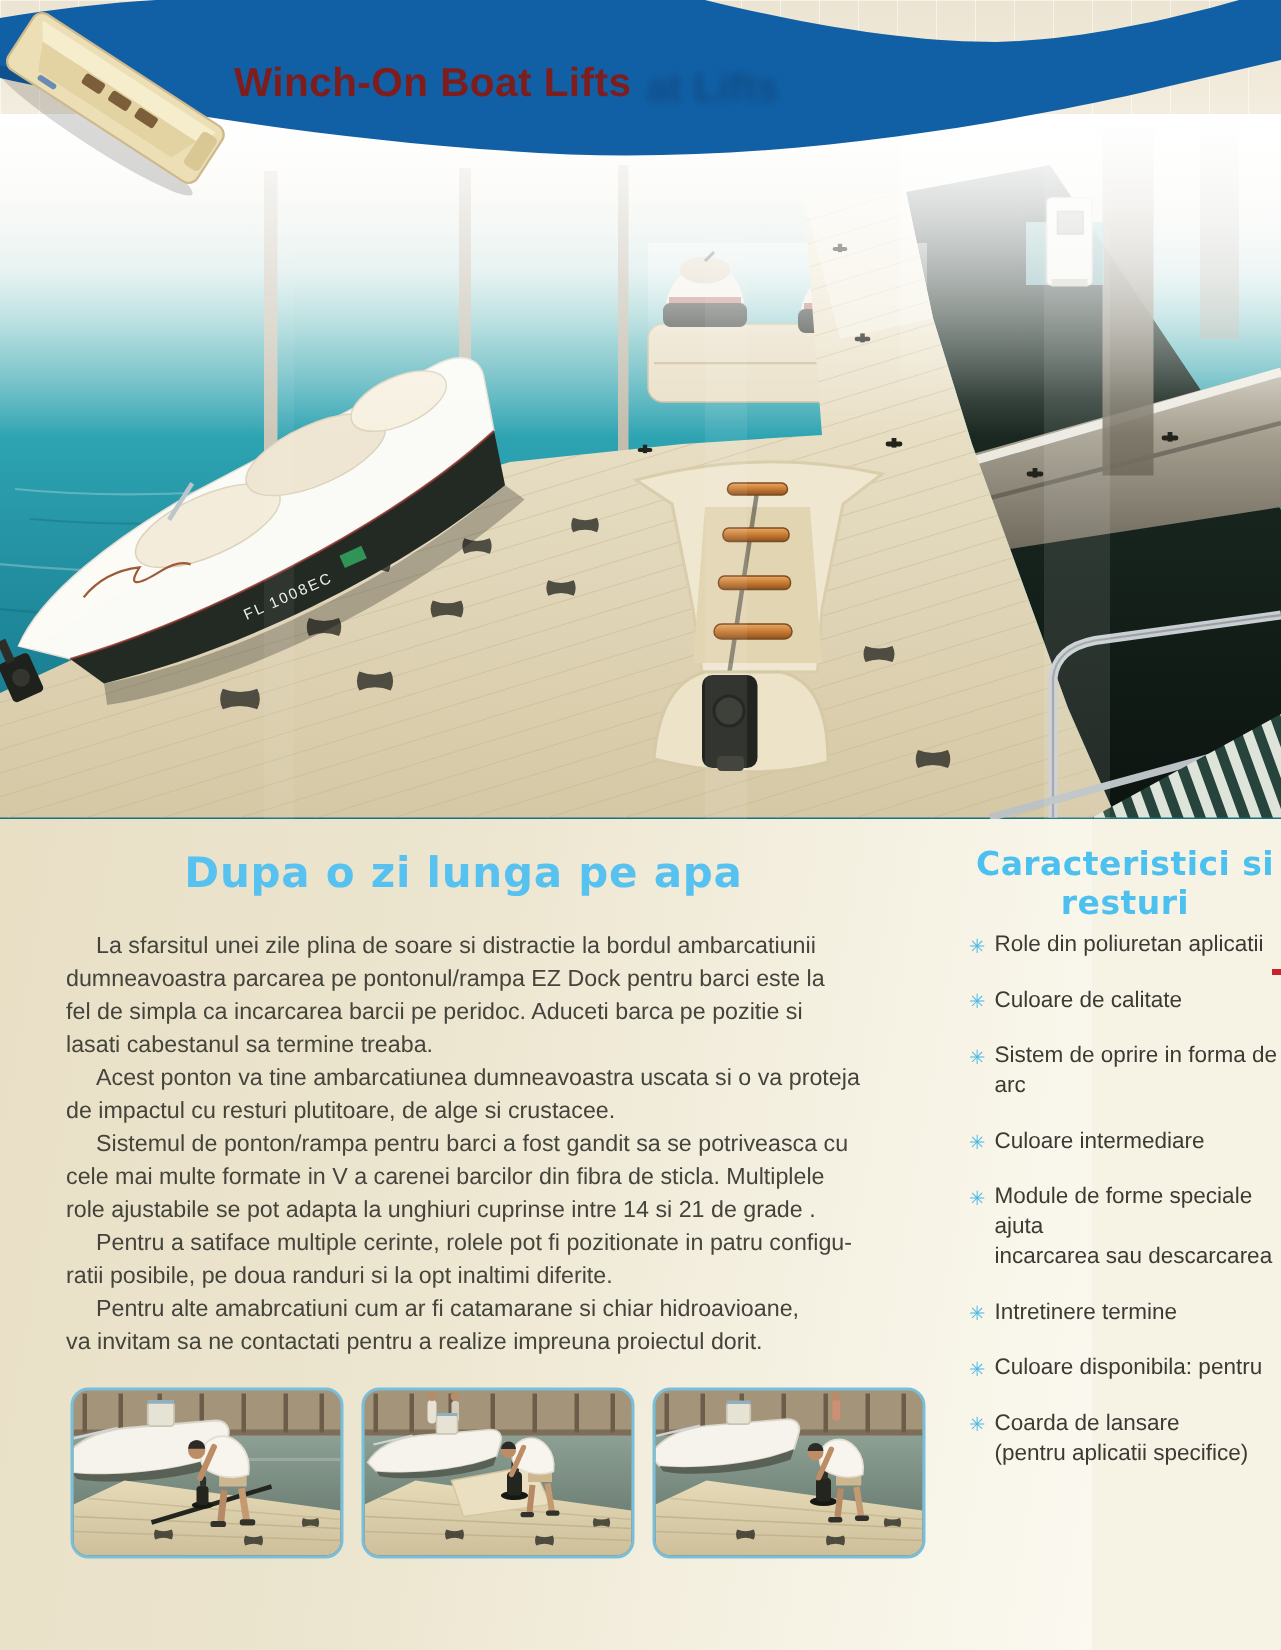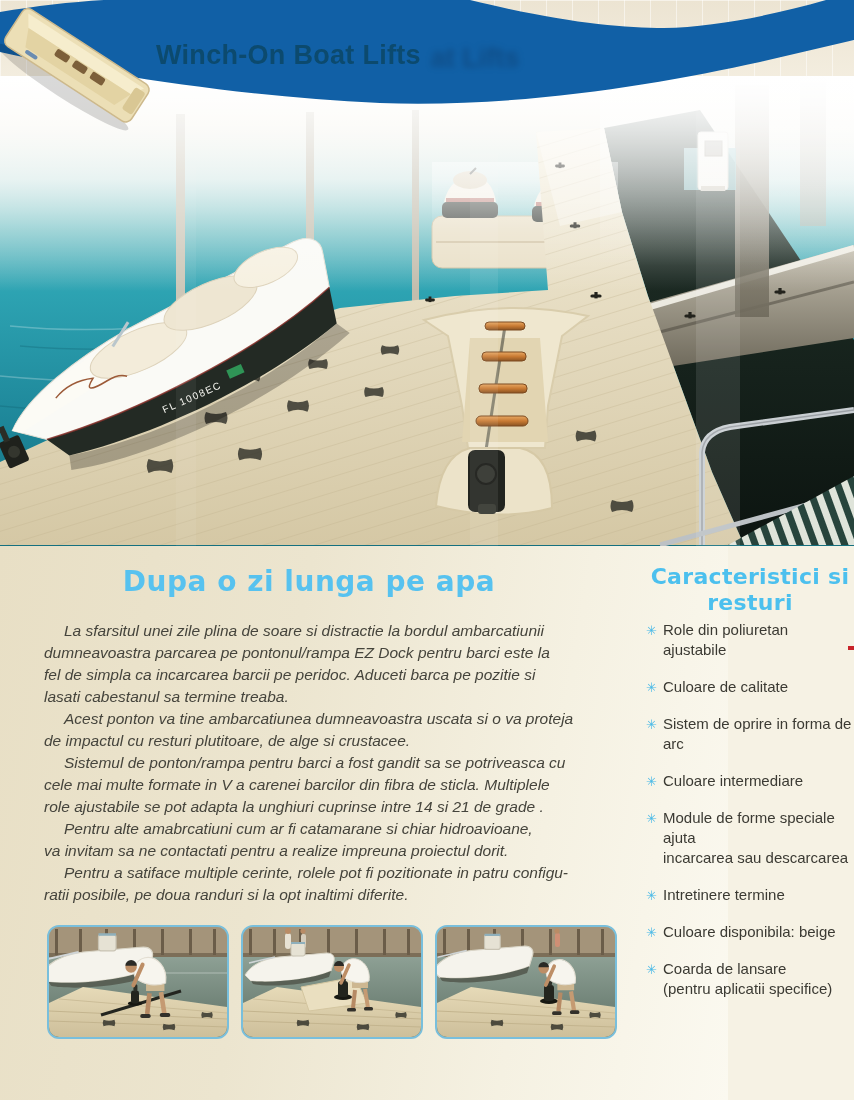--- a/index.html
+++ b/index.html
@@ -10,35 +10,35 @@
   .tiles{position:absolute;top:0;left:0;width:854px;height:118px;z-index:0;
     background-color:#efe8d8;
     background-image:
       linear-gradient(rgba(255,255,255,.5) 1px, rgba(0,0,0,0) 1px),
       linear-gradient(90deg, rgba(255,255,255,.5) 1px, rgba(0,0,0,0) 1px),
       linear-gradient(180deg,#ece4d2,#f7f2e6);
     background-size:26px 40px,26px 40px,100% 100%;}
   .swoosh{position:absolute;top:0;left:0;z-index:3;}
   .product{position:absolute;top:0;left:0;z-index:4;}
   .hero{position:absolute;top:76px;left:0;z-index:1;}
-  .title{position:absolute;left:156px;top:40px;z-index:5;color:#0c4a6e;
+  .title{position:absolute;left:156px;top:40px;z-index:5;color:#7f1d1d;
          font-size:27px;font-weight:600;letter-spacing:.3px;white-space:nowrap;}
   .ghost{position:absolute;left:430px;top:43px;z-index:4;width:132px;height:42px;
          overflow:hidden;filter:blur(3px);opacity:.55;color:#0e3e6e;
          font-size:27px;font-weight:700;white-space:nowrap;}
   .ghost span{display:inline-block;margin-left:-170px;}
 
   
   .content{position:absolute;top:546px;left:0;width:728px;height:554px;z-index:2;
     background:linear-gradient(100deg,#e8dfc5 0%,#ece5cf 38%,#f5f1e2 72%,#fbf9f0 100%);}
   .article{position:absolute;left:44px;top:20px;width:588px;}
   .art-heading{margin:0 0 22px 0;width:530px;text-align:center;color:#57c2ef;
     font-size:28px;line-height:32px;font-weight:bold;letter-spacing:.5px;
     font-family:"DejaVu Sans","Liberation Sans",sans-serif;}
-  .para{margin:0;font-size:15.5px;line-height:22px;color:#45443c;text-indent:20px;font-style:italic;}
+  .para{margin:0;font-size:15.5px;line-height:22px;color:#45443c;text-indent:20px;}
 
   .features{position:absolute;left:646px;top:18px;width:208px;}
   .feat-heading{margin:0 0 4px 0;text-align:center;color:#4cc0ee;
     font-size:22px;line-height:26px;font-weight:bold;letter-spacing:.3px;
     font-family:"DejaVu Sans","Liberation Sans",sans-serif;}
   .featlist{list-style:none;margin:0;padding:0;}
   .featlist li{position:relative;padding-left:17px;margin-bottom:17px;
     font-size:15px;line-height:20px;color:#3b3a33;}
   .featlist .mark{position:absolute;left:0;top:1px;color:#49b9e7;font-size:13px;}
   .redmark{position:absolute;left:848px;top:646px;width:6px;height:4px;
@@ -270,37 +270,37 @@
     <span>Winch-On Boat Lifts</span>
   </div>
 
   <div class="content">
     <div class="article">
       <h1 class="art-heading">Dupa o zi lunga pe apa</h1>
       <div>
           <p class="para">La sfarsitul unei zile plina de soare si distractie la bordul ambarcatiunii<br>dumneavoastra parcarea pe pontonul/rampa EZ Dock pentru barci este la<br>fel de simpla ca incarcarea barcii pe peridoc.  Aduceti barca pe pozitie si<br>lasati cabestanul sa termine treaba.</p>
           <p class="para">Acest ponton va tine ambarcatiunea dumneavoastra uscata si o va proteja<br>de impactul cu resturi plutitoare, de alge si crustacee.</p>
           <p class="para">Sistemul de ponton/rampa pentru barci a fost gandit sa se potriveasca cu<br>cele mai multe formate in V a carenei barcilor din fibra de sticla.  Multiplele<br>role ajustabile se pot adapta la unghiuri cuprinse intre  14 si 21  de grade .</p>
+          <p class="para">Pentru a satiface multiple cerinte, rolele pot fi pozitionate in patru configu-<br>ratii posibile, pe doua randuri si la opt inaltimi diferite.</p>
           <p class="para">Pentru alte amabrcatiuni cum ar fi catamarane si chiar hidroavioane,<br>va invitam sa ne contactati pentru a realize impreuna proiectul dorit.</p>
-          <p class="para">Pentru a satiface multiple cerinte, rolele pot fi pozitionate in patru configu-<br>ratii posibile, pe doua randuri si la opt inaltimi diferite.</p>
         </div>
     </div>
     <div class="features">
       <h2 class="feat-heading">
         <span>Caracteristici si</span><br>
         <span>resturi</span>
       </h2>
       <ul class="featlist">
-          <li><span class="mark">✳</span><span>Role din poliuretan ajustabile</span></li>
+          <li><span class="mark">✳</span><span>Role din poliuretan aplicatii</span></li>
           <li><span class="mark">✳</span><span>Culoare de calitate</span></li>
           <li><span class="mark">✳</span><span>Sistem de oprire in forma de arc</span></li>
           <li><span class="mark">✳</span><span>Culoare intermediare</span></li>
           <li><span class="mark">✳</span><span>Module de forme speciale ajuta<br>incarcarea sau descarcarea</span></li>
           <li><span class="mark">✳</span><span>Intretinere termine</span></li>
-          <li><span class="mark">✳</span><span>Culoare disponibila: beige</span></li>
+          <li><span class="mark">✳</span><span>Culoare disponibila: pentru</span></li>
           <li><span class="mark">✳</span><span>Coarda de lansare<br>(pentru aplicatii specifice)</span></li>
         </ul>
     </div>
   </div>
 
   <div class="redmark"></div>
 
   <svg class="defs-holder" aria-hidden="true">
     <defs>
       <linearGradient id="pgWater" x1="0" y1="0" x2="0" y2="1">

